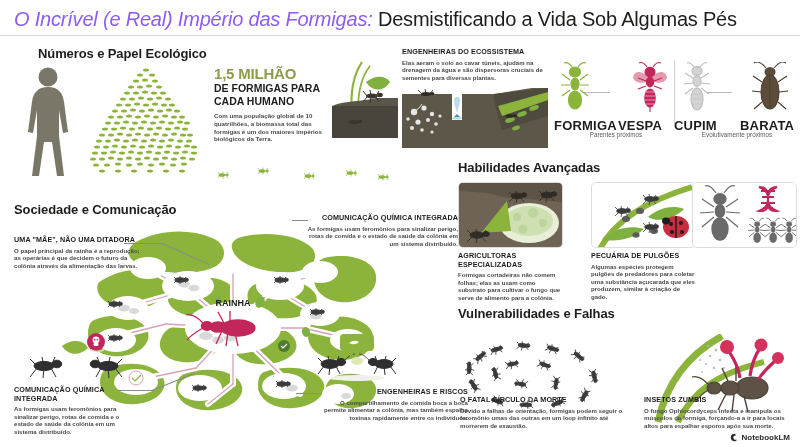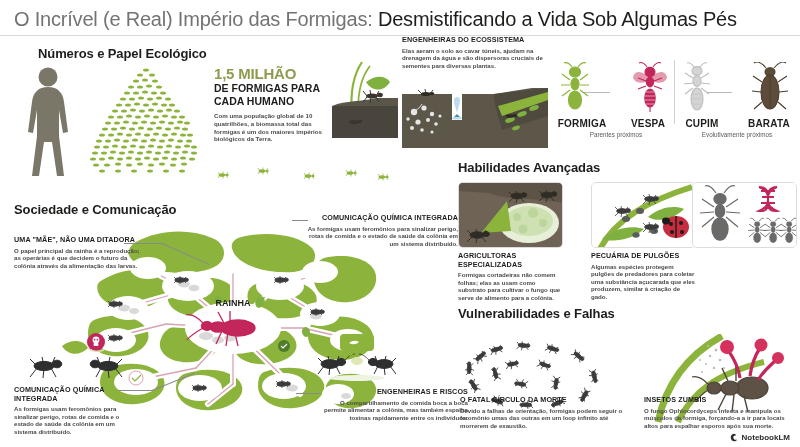--- a/index.html
+++ b/index.html
@@ -11,21 +11,21 @@
     color:#1c1c1c;
     position:relative;
     overflow:hidden;
   }
   .page { position:relative; width:800px; height:447px; background:#fff; }
 
   
   .header { position:absolute; left:0; top:0; width:800px; height:36px; }
   .title { position:absolute; left:14px; top:8px; font-size:20px; line-height:22px;
            white-space:nowrap; letter-spacing:-0.2px; }
-  .title .t1 { color:#737373; font-weight:400; }
+  .title .t1 { color:#8b5cf6; font-weight:400;font-style:italic; }
   .title .t2 { color:#1d1d1b; font-weight:400; }
   .hdr-rule { position:absolute; left:0; top:35px; width:800px; height:1px; background:#d9d9d9; }
 
   
   .sect-h { position:absolute; font-size:13px; font-weight:700; color:#1d1d1b; letter-spacing:-0.1px; }
 
   
   .blk-title { font-size:7.2px; font-weight:700; color:#1d1d1b; letter-spacing:0.1px; line-height:8.6px; }
   .blk-body  { font-size:6.1px; font-weight:700; color:#4a4a4a; line-height:7.6px; }
 
@@ -33,27 +33,27 @@
   .human { position:absolute; left:22px; top:66px; width:52px; height:114px; }
 
   .ant-pile { position:absolute; left:82px; top:64px; width:128px; height:118px; }
 
   .stat-wrap { position:absolute; left:214px; top:66px; width:120px; }
   .stat-big { font-size:15px; font-weight:700; color:#8c9b4e; line-height:16px; letter-spacing:-0.2px; }
   .stat-sub { font-size:10.5px; font-weight:700; color:#1d1d1b; line-height:11.5px; margin-top:1px; }
   .stat-body { font-size:6.2px; font-weight:700; color:#4a4a4a; line-height:7.8px; margin-top:5px; }
 
   
-  .eng { position:absolute; left:402px; top:36px; width:145px; }
+  .eng { position:absolute; left:402px; top:48px; width:145px; }
   .eng-art { position:absolute; left:402px; top:86px; width:146px; height:62px; }
 
   
   .rel { position:absolute; left:554px; top:56px; width:244px; height:96px; }
   .rel .divider { position:absolute; left:120px; top:4px; width:1px; height:64px; background:#d2d2d2; }
-  .rel .cap { font-size:10px; font-weight:700; color:#1d1d1b; text-align:center; letter-spacing:0.2px; }
+  .rel .cap { font-size:13px; font-weight:700; color:#1d1d1b; text-align:left; letter-spacing:0.2px; }
   .rel .sub { font-size:6.3px; font-weight:400; color:#5a5a5a; text-align:center; margin-top:2px; }
   .rel-link { position:absolute; height:1px; background:#b9b9b9; }
 
   
   .colony { position:absolute; left:88px; top:228px; width:290px; height:200px; }
 
   .callout { position:absolute; }
   .callout .line { position:absolute; background:#8a8a8a; height:1px; }
 
   .c-left { left:14px; top:236px; width:128px; }

